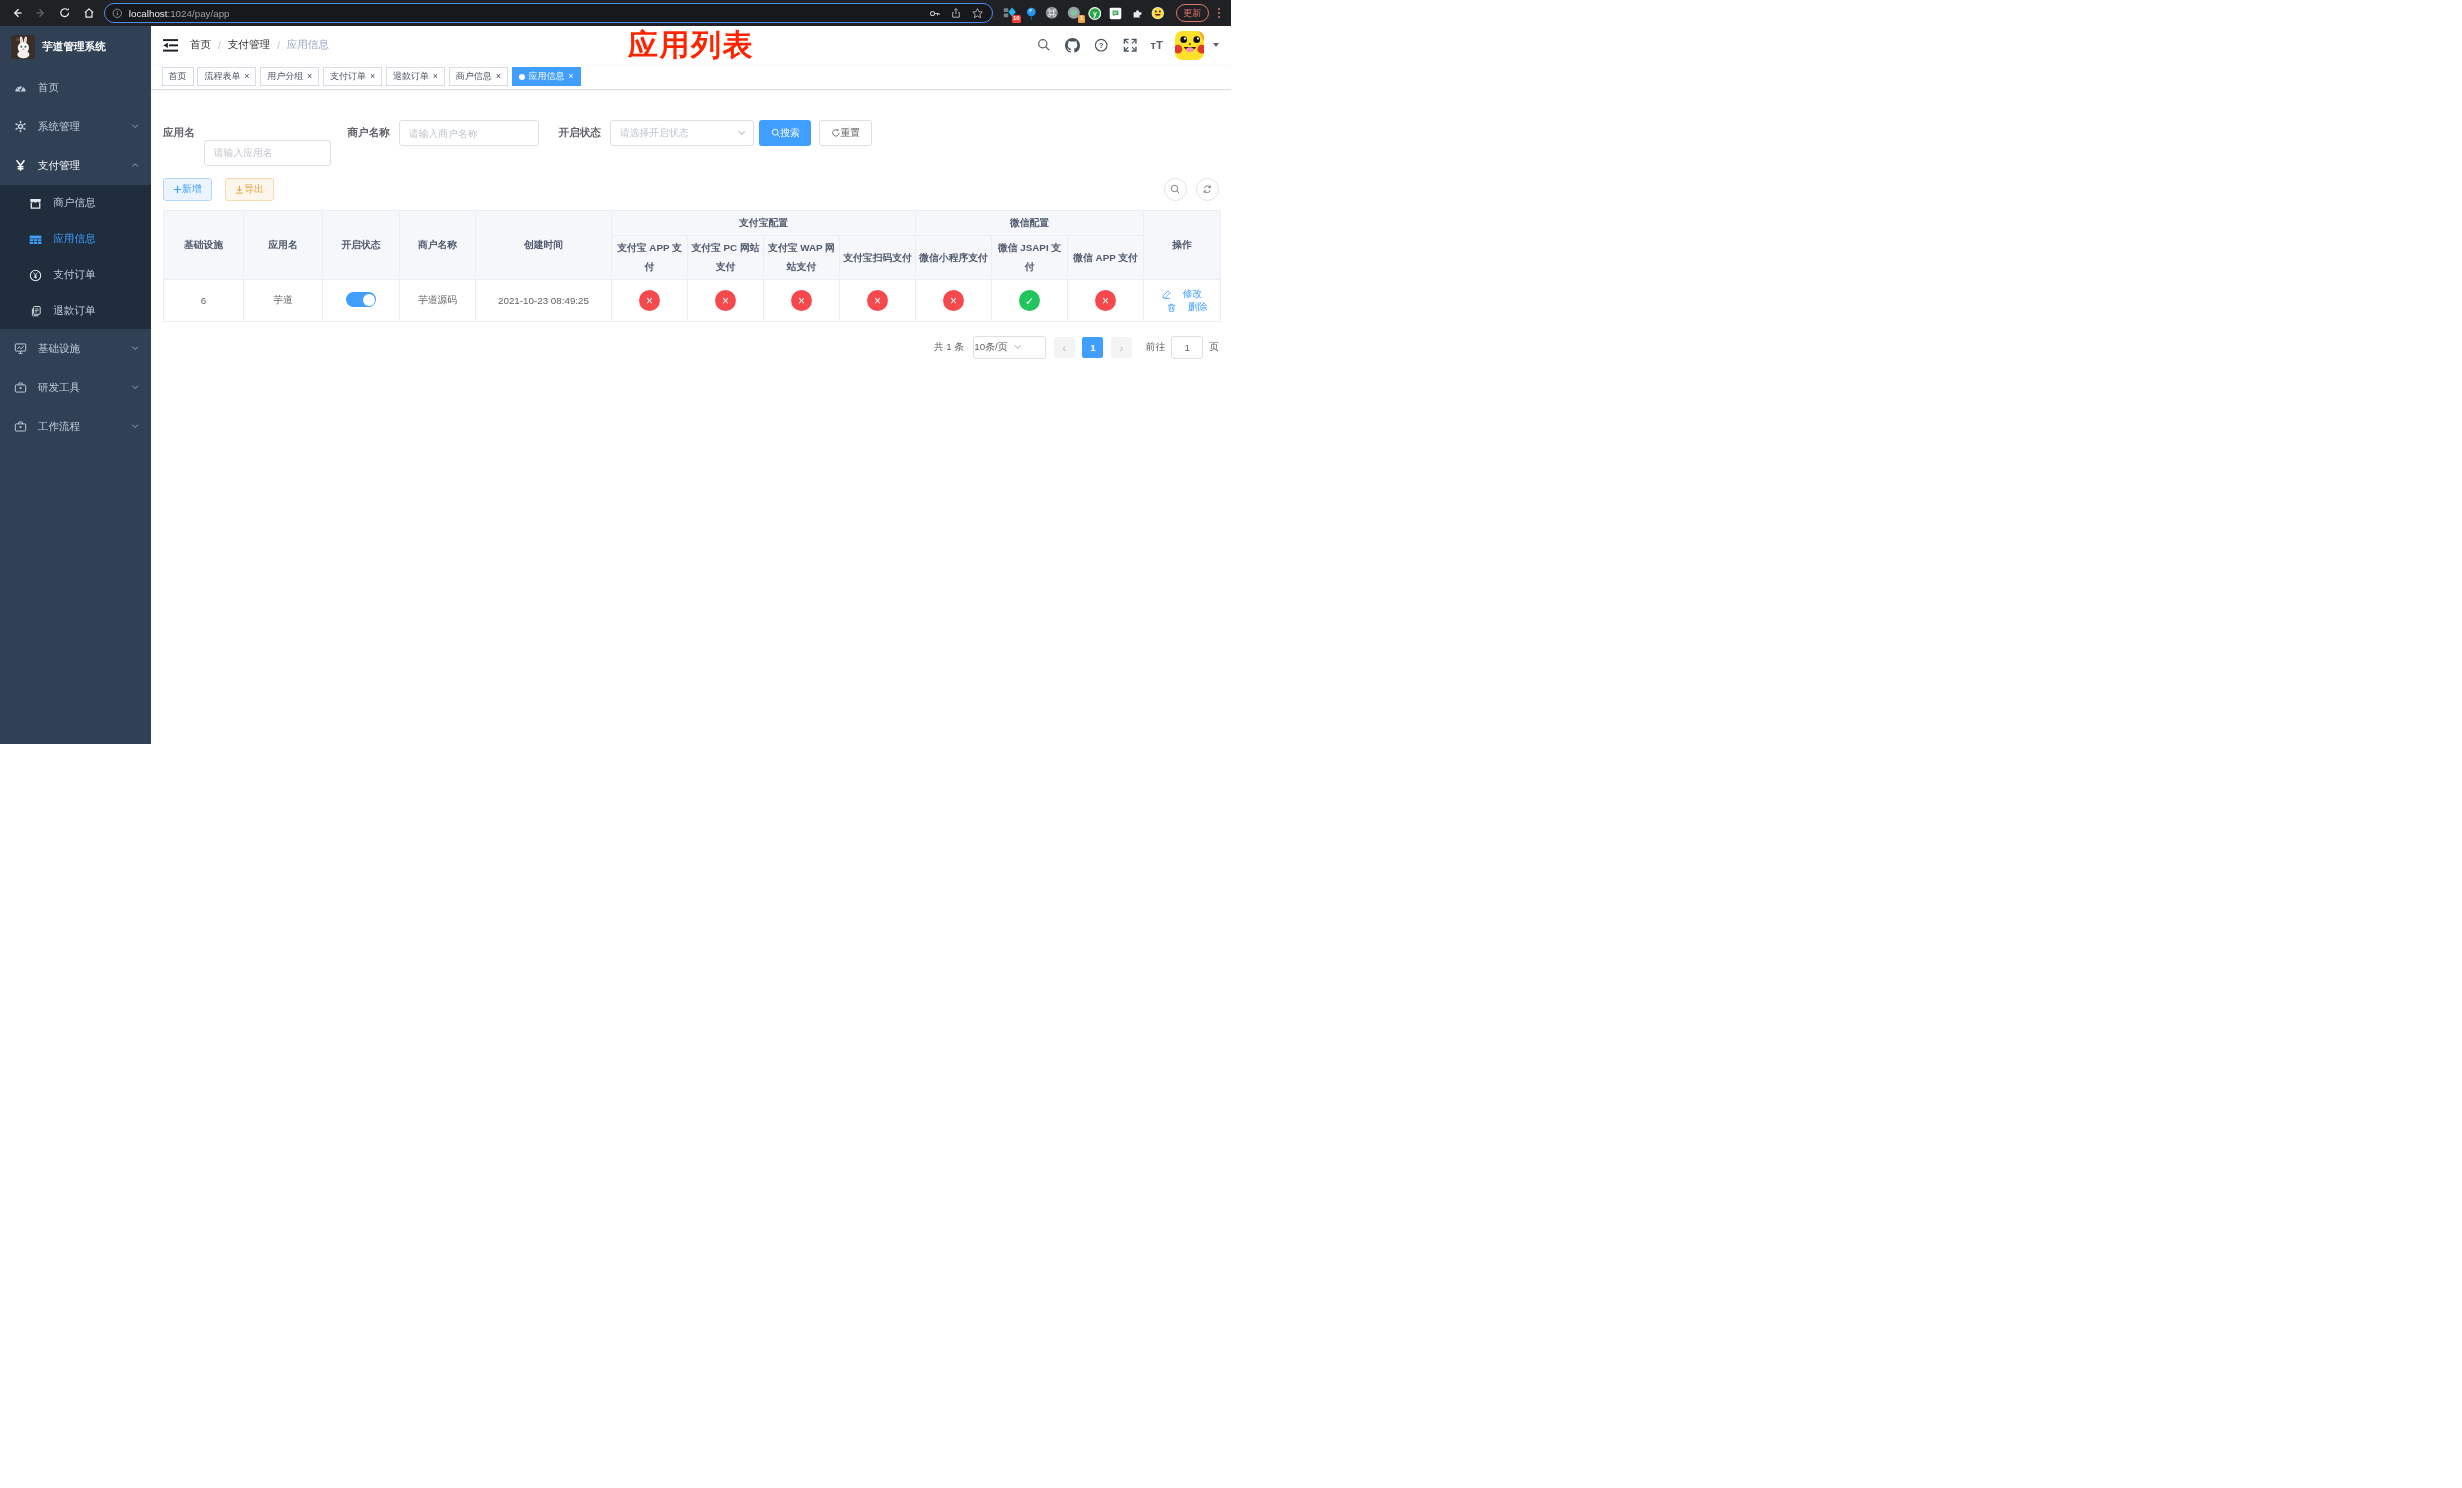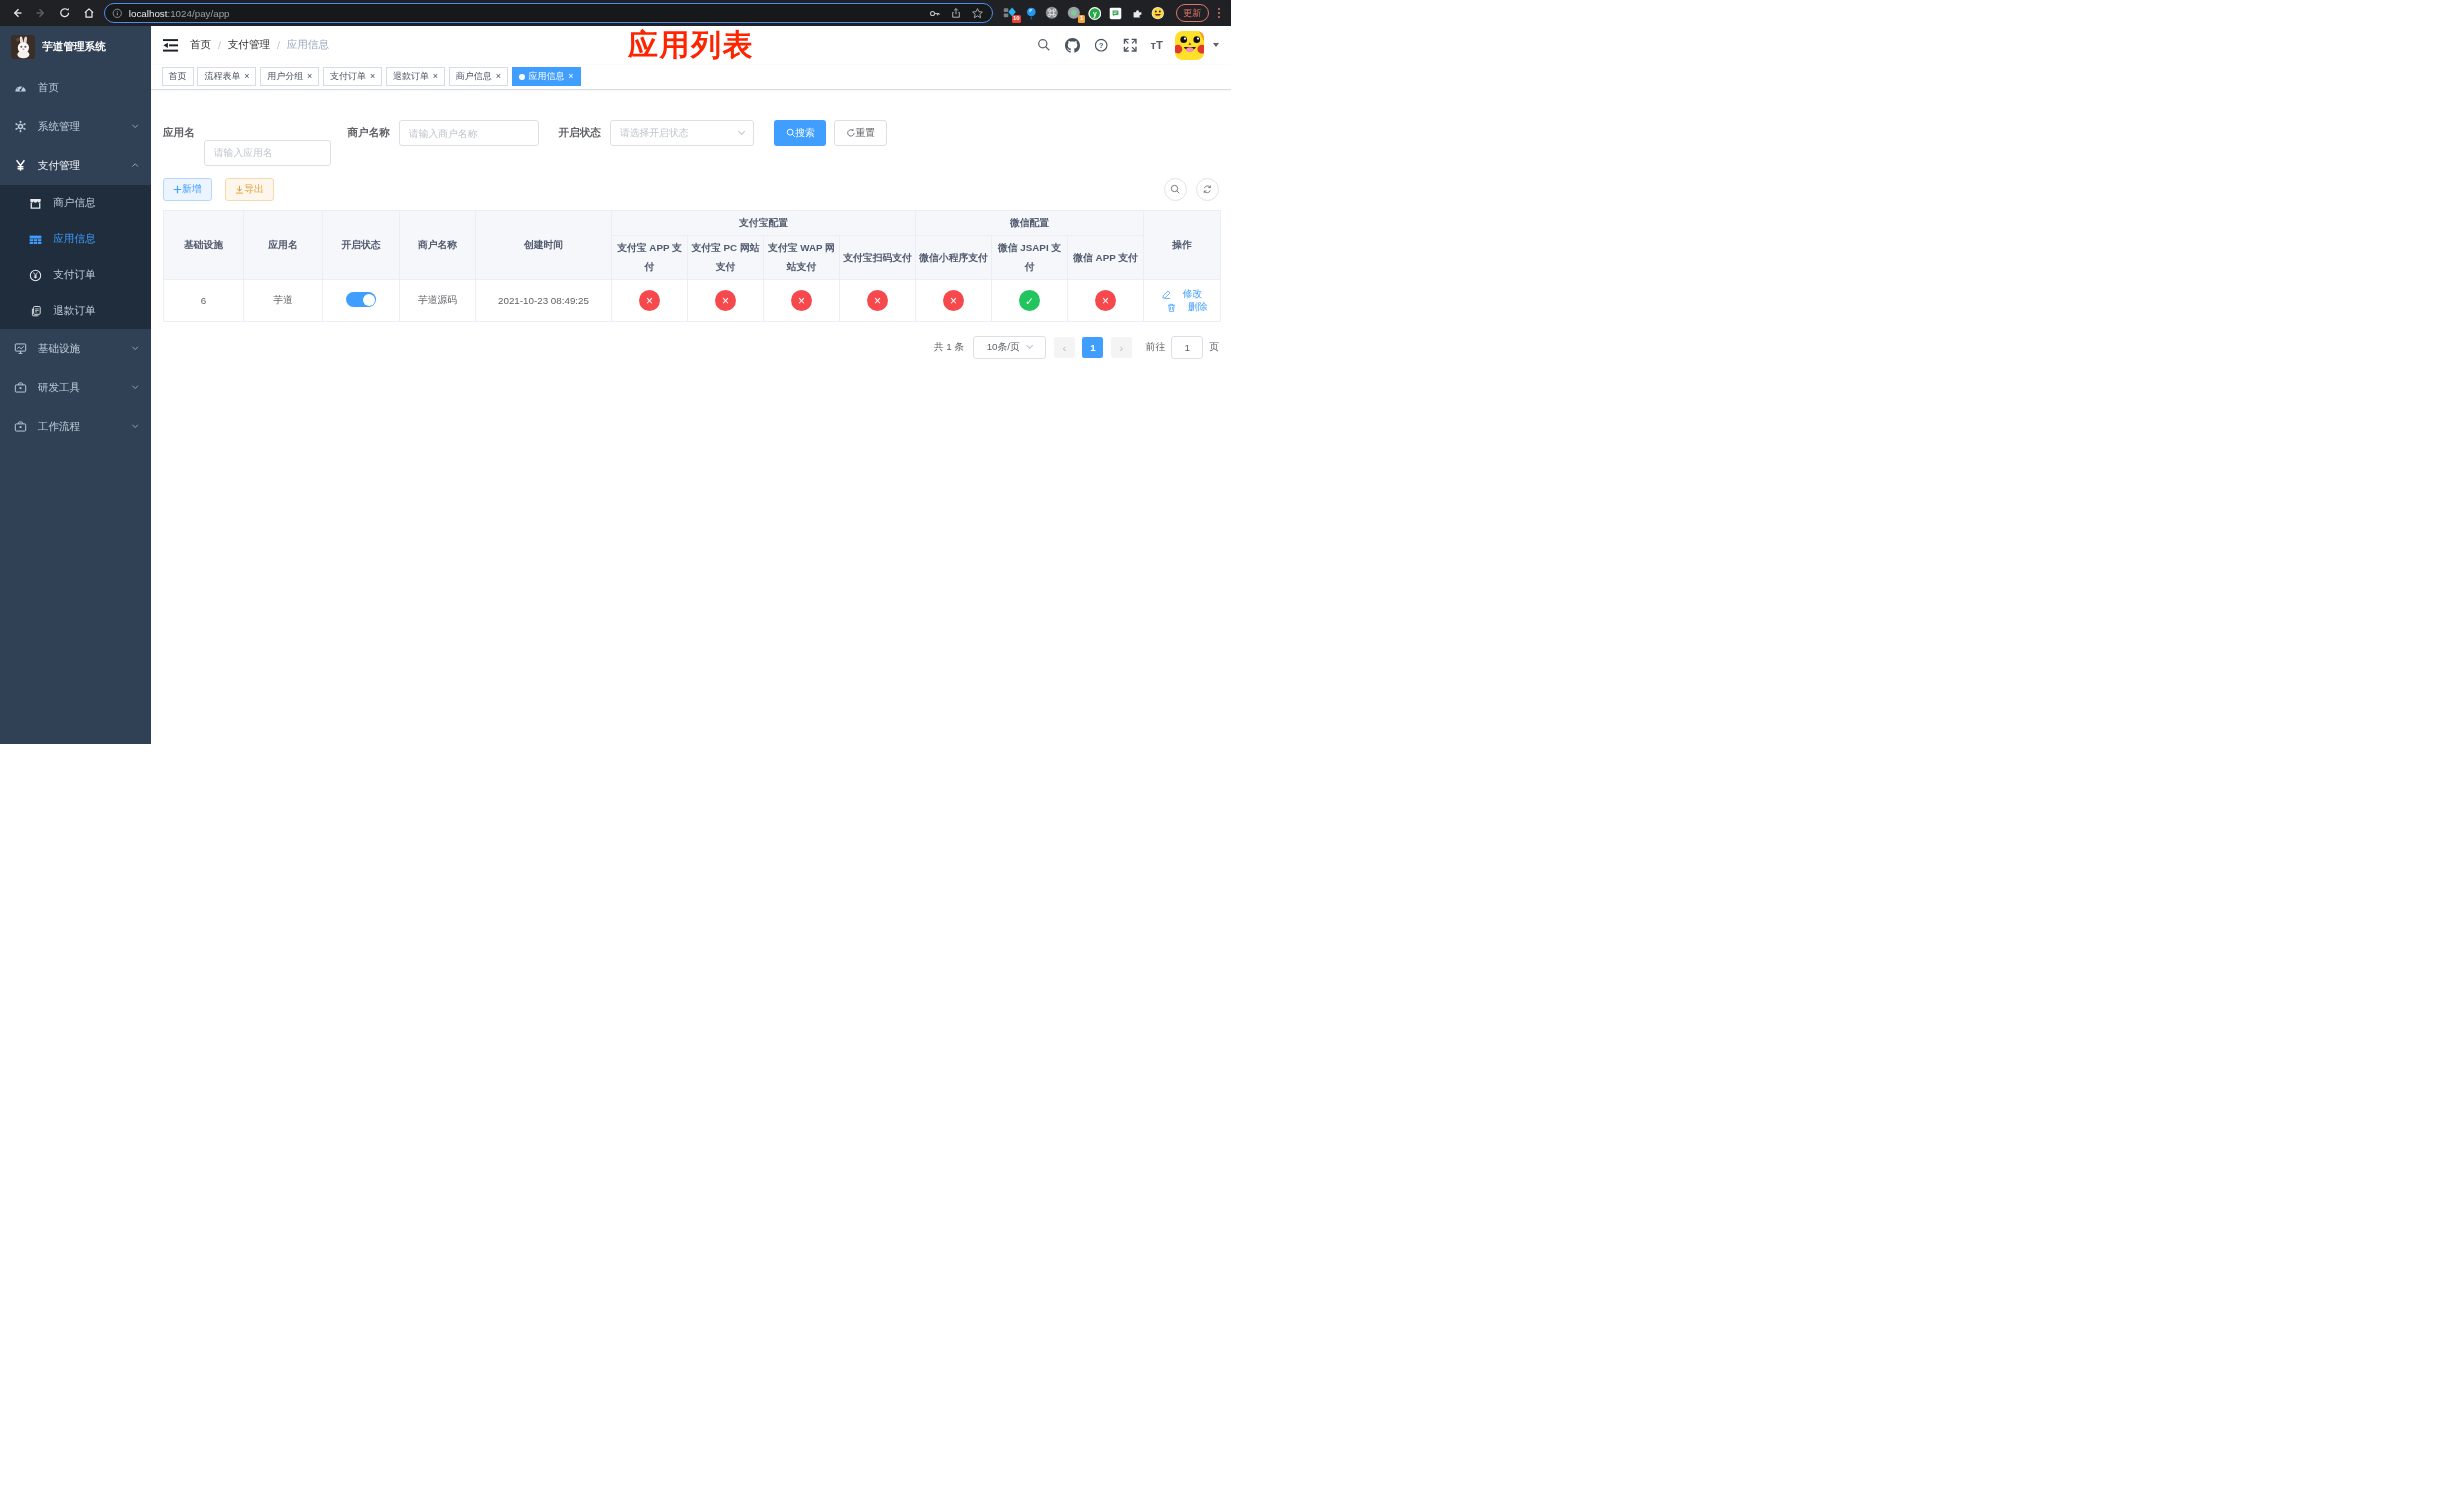--- a/index.html
+++ b/index.html
@@ -66,21 +66,21 @@
   .tag .x::after { content:"×"; }
 
   
   .content { flex:1 1 auto; padding:10.6px 12px; overflow:hidden; }
   .filter-row { display:flex; align-items:center; }
   .f-label { font-size:10.6px; color:#606266; font-weight:bold; margin-right:9px; white-space:nowrap; }
   .f-input { height:26px; border:0.8px solid #dcdfe6; border-radius:3px; font-size:9.8px; color:#606266; padding:0 9px; outline:none; font-family:inherit; }
   .f-input::placeholder { color:#bfc4cc; }
   .inp-app { width:127px; margin-right:16.7px;margin-top:39px; }
   .inp-mer { width:140px; margin-right:19.7px; }
-  .f-select { width:144px; height:26px; border:0.8px solid #dcdfe6; border-radius:3px; display:flex; align-items:center; padding:0 9px; color:#bfc4cc; font-size:9.8px; margin-right:20px; cursor:pointer; }
+  .f-select { width:144px; height:26px; border:0.8px solid #dcdfe6; border-radius:3px; display:flex; align-items:center; padding:0 9px; color:#bfc4cc; font-size:9.8px; margin-right:5px; cursor:pointer; }
   .f-select .ph { flex:1 1 auto; }
   .sel-caret { width:5.3px; height:5.3px; border-right:0.8px solid #c0c4cc; border-bottom:0.8px solid #c0c4cc; transform:rotate(45deg); margin-top:-3px; }
   .btn { display:inline-flex; align-items:center; justify-content:center; gap:0; border-radius:3px; font-size:9.8px; cursor:pointer; border:0.8px solid transparent; font-family:inherit; }
   .btn-search { height:26px; padding:0 10.6px; background:#409eff; color:#fff; margin-right:7.6px; }
   .btn-reset { height:26px; padding:0 10.6px; background:#fff; border-color:#dcdfe6; color:#606266; }
   .toolbar { margin-top:12px; display:flex; align-items:center; }
   .btn-add { height:23px; padding:0 9px; background:#ecf5ff; border-color:#b3d8ff; color:#409eff; margin-right:13.6px; }
   .btn-export { height:23px; padding:0 9px; background:#fdf6ec; border-color:#f5dab1; color:#e6a23c; }
   .tool-right { margin-left:auto; display:flex; gap:9px; }
   .circ-btn { width:23px; height:23px; border-radius:50%; border:0.8px solid #e0e3e9; background:#fff; display:flex; align-items:center; justify-content:center; cursor:pointer; color:#606266; }
@@ -97,21 +97,21 @@
   .status[data-state="success"] { background:#21c45d; }
   .status[data-state="success"]::after { content:"✓"; }
   .switch { display:inline-block; width:30px; height:15px; border-radius:7.6px; background:#409eff; position:relative; cursor:pointer; }
   .switch i { position:absolute; top:1.5px; right:1.5px; width:12px; height:12px; border-radius:50%; background:#fff; }
   .op-link { color:#409eff; cursor:pointer; display:inline-flex; align-items:center; gap:12px; font-size:9.8px; }
   .op-link + .op-link { margin-left:10.6px; }
 
   
   .pager { margin-top:13.6px; display:flex; align-items:center; justify-content:flex-end; gap:7.6px; font-size:9.8px; color:#606266; }
   .pg-total { margin-right:1.5px; }
-  .pg-size { width:73px; height:23px; border:0.8px solid #dcdfe6; border-radius:3px; display:flex; align-items:center; justify-content:center; gap:7.6px; cursor:pointer; }
+  .pg-size { width:73px; height:23px; border:0.8px solid #dcdfe6; border-radius:3px; display:flex; align-items:center; justify-content:flex-start; gap:7.6px; cursor:pointer; }
   .pg-btn { width:21px; height:21px; border-radius:2.3px; background:#f4f4f5; display:flex; align-items:center; justify-content:center; color:#b9bdc4; font-size:11.4px; cursor:pointer; }
   .pg-num { width:21px; height:21px; border-radius:2.3px; background:#409eff; color:#fff; display:flex; align-items:center; justify-content:center; font-weight:bold; cursor:pointer; }
   .pg-goto { display:flex; align-items:center; gap:6px; margin-left:6px; }
   .pg-input { width:32px; height:23px; border:0.8px solid #dcdfe6; border-radius:3px; text-align:center; font-size:9.8px; color:#606266; outline:none; font-family:inherit; }
 </style>
 </head>
 <body>
 
 <div class="stage">
 

